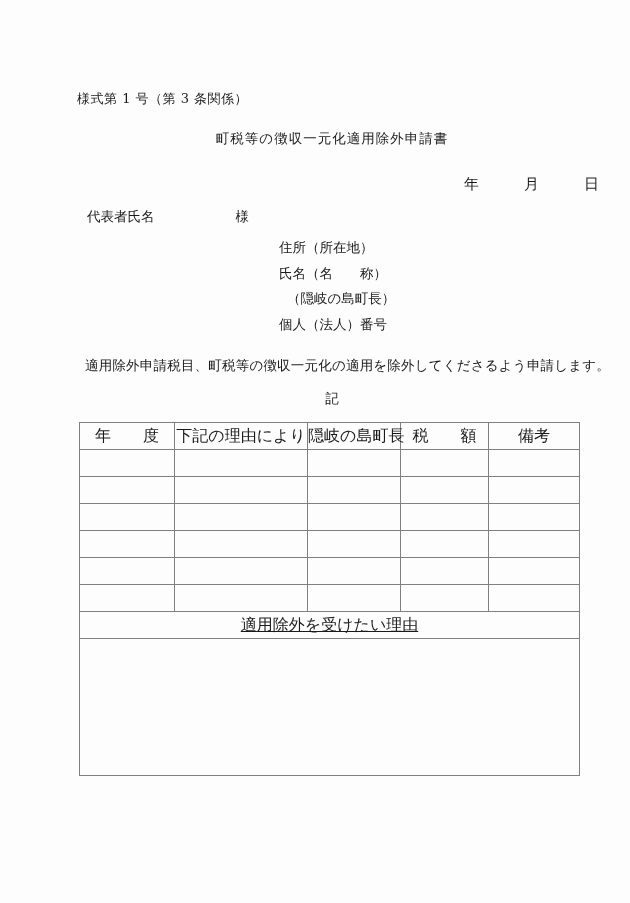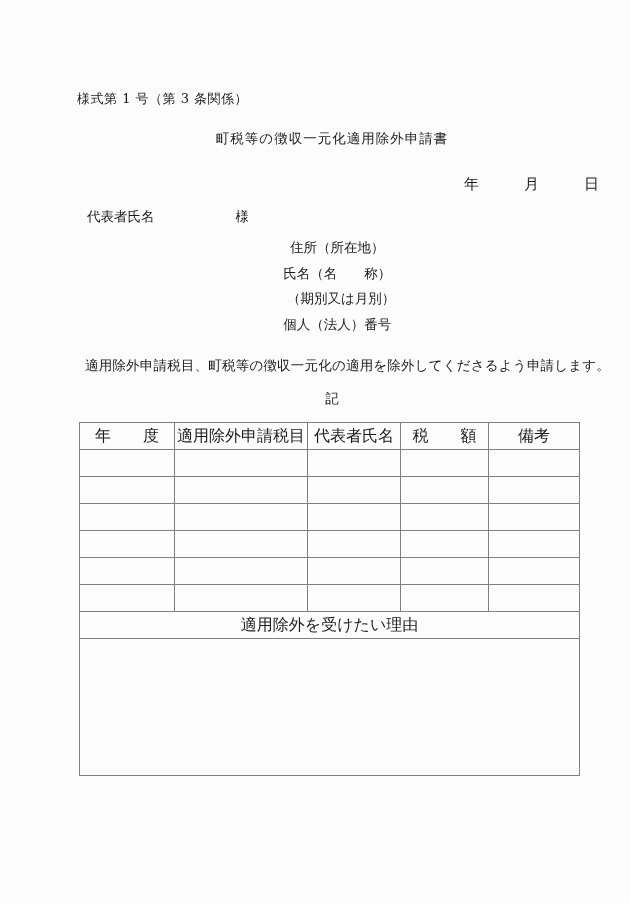--- a/index.html
+++ b/index.html
@@ -67,21 +67,20 @@
   .applicant {
     position: absolute;
     left: 262px;
     top: 240px;
     font-size: 13.5px;
   }
   .applicant .field {
     margin: 0 16px 10px 0;
     white-space: pre;
     line-height: 1.15;
-    text-align: center;
   }
   .applicant .field.indent {
     padding-left: 8px;
   }
   .body-text {
     position: absolute;
     left: 68px;
     top: 357px;
     font-size: 13.5px;
     white-space: pre;
@@ -115,20 +114,21 @@
     white-space: pre;
   }
   .form-table thead th {
     height: 26px;
   }
   .form-table tbody td.data-cell {
     height: 26px;
   }
   .form-table td.reason-label {
     height: 26px;
+    text-decoration: underline;
   }
   .form-table td.reason-area {
     height: 136px;
     vertical-align: top;
   }
 
   .col-year   { width: 95px; }
   .col-item   { width: 133px; }
   .col-period { width: 93px; }
   .col-amount { width: 88px; }
@@ -144,41 +144,41 @@
 
     <div class="doc-title">町税等の徴収一元化適用除外申請書</div>
 
     <div class="date-line">年　　　月　　　日</div>
 
     <div class="addressee">代表者氏名　　　　　　様</div>
 
     <div class="applicant">
       <div class="field">住所（所在地）</div>
       <div class="field">氏名（名　　称）</div>
-      <div class="field indent">（期別又は月別）</div>
+      <div class="field indent">（隠岐の島町長）</div>
       <div class="field">個人（法人）番号</div>
     </div>
 
     <div class="body-text">適用除外申請税目、町税等の徴収一元化の適用を除外してくださるよう申請します。</div>
 
     <div class="ki-mark">記</div>
 
     <table class="form-table">
       <colgroup>
         <col class="col-year">
         <col class="col-item">
         <col class="col-period">
         <col class="col-amount">
         <col class="col-note">
       </colgroup>
       <thead>
         <tr>
           <th>年　　度</th>
-          <th>適用除外申請税目</th>
-          <th>代表者氏名</th>
+          <th>下記の理由により</th>
+          <th>隠岐の島町長</th>
           <th>税　　額</th>
           <th>備考</th>
         </tr>
       </thead>
       <tbody>
         <tr>
           <td class="data-cell"></td>
           <td class="data-cell"></td>
           <td class="data-cell"></td>
           <td class="data-cell"></td>

